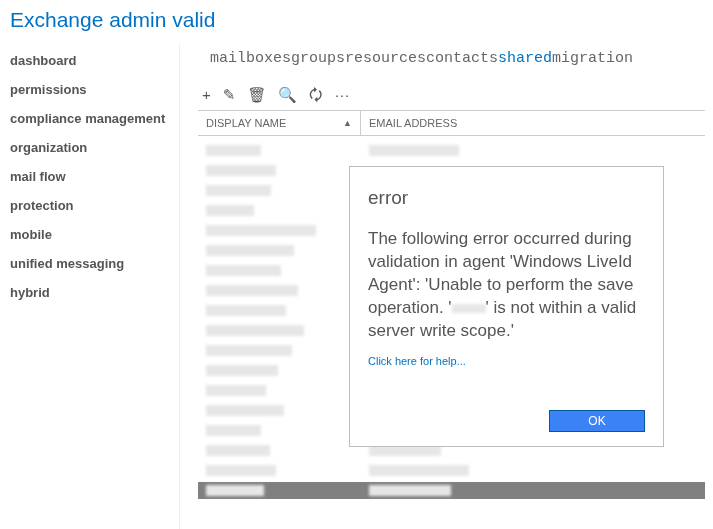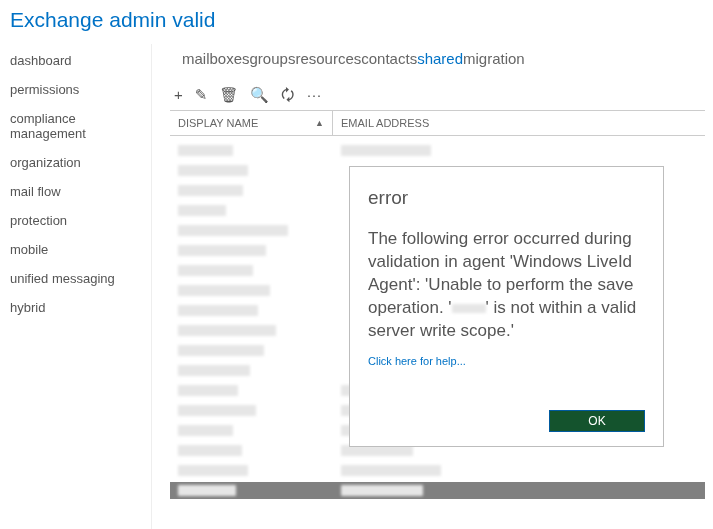--- a/index.html
+++ b/index.html
@@ -19,42 +19,44 @@
   .header h1 {
     font-size: 21px;
     font-weight: 300;
     color: #0072c6;
   }
   .main {
     display: flex;
     height: calc(100% - 44px);
   }
   .sidebar {
-    width: 152px;
+    width: 180px;
     border-right: 1px solid #eee;
     padding-top: 2px;
+    font-weight: bold;
   }
   .sidebar-item {
     padding: 7px 10px;
     color: #555;
     cursor: pointer;
     font-size: 13px;
   }
   .sidebar-item.active {
     background: #eaeaea;
     color: #0072c6;
   }
   .content {
     flex: 1;
     padding: 0 8px 0 18px;
     position: relative;
   }
   .tabs {
     display: flex;
     padding: 6px 0 14px 12px;
+    font-family: Liberation Mono, monospace;
   }
   .tab {
     color: #666;
     cursor: pointer;
     font-size: 15px;
   }
   .tab.active { color: #0072c6; }
   .toolbar {
     display: flex;
     gap: 12px;
@@ -131,21 +133,21 @@
     font-size: 11px;
     color: #0072c6;
     text-decoration: none;
     cursor: pointer;
   }
   .dialog .btn-row {
     text-align: right;
     margin-top: 42px;
   }
   .ok-btn {
-    background: #14532d;
+    background: #3b82f6;
     color: #fff;
     border: 1px solid #005a9e;
     width: 96px;
     height: 22px;
     font-size: 12px;
     cursor: pointer;
   }
   .sort-arrow { font-size: 9px; }
 </style>
 </head>

